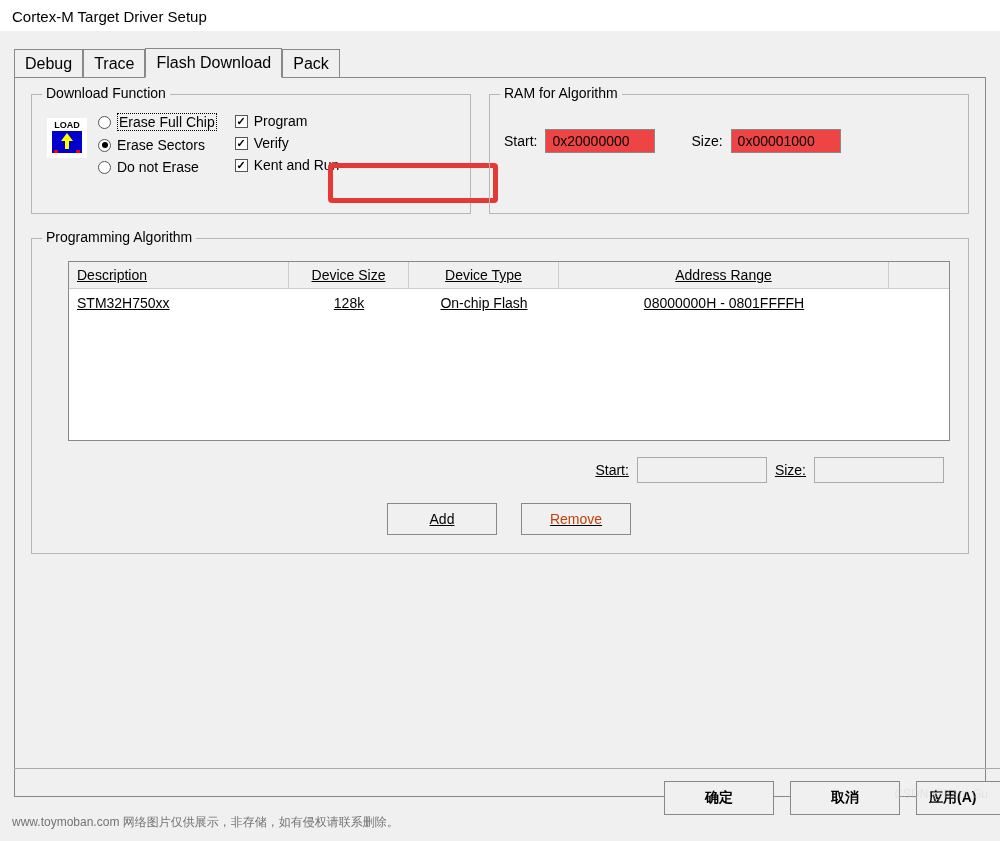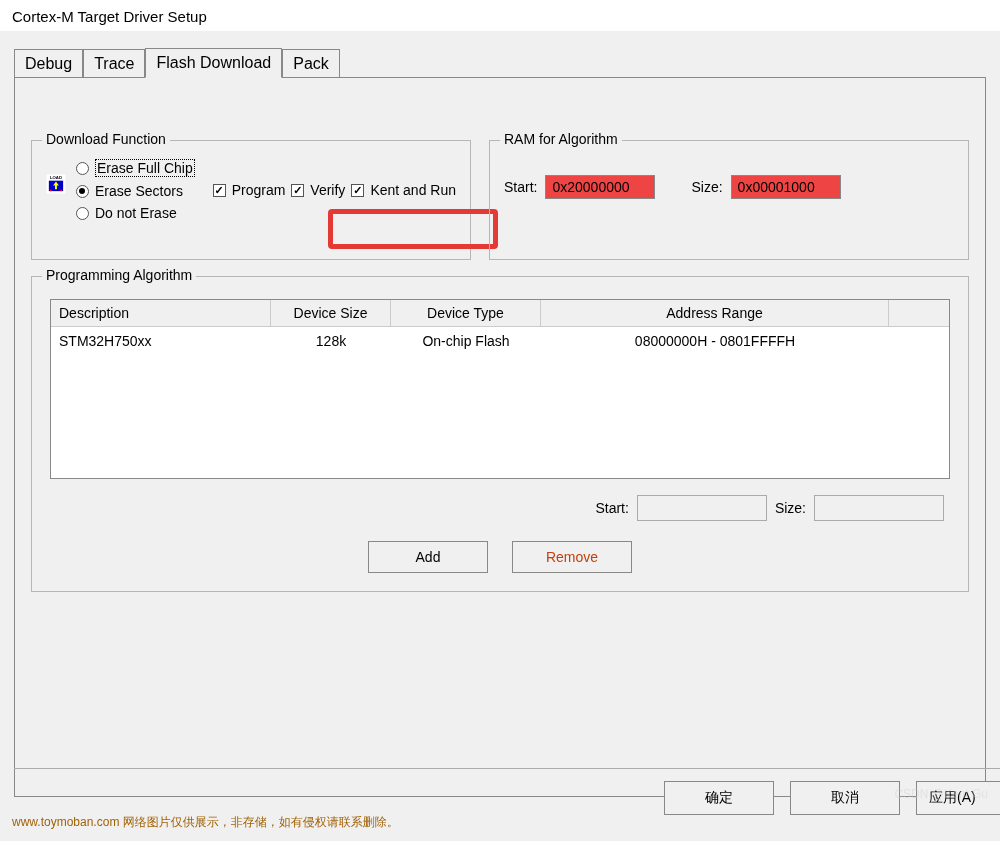--- a/index.html
+++ b/index.html
@@ -57,21 +57,20 @@
       position: relative;
     }
     .top-row {
       display: flex;
       gap: 18px;
     }
     .groupbox {
       border: 1px solid #b6b6b6;
       position: relative;
       padding: 18px 14px 14px 14px;
-      margin-top: 46px;
     }
     .groupbox-title {
       position: absolute;
       top: -10px;
       left: 10px;
       background: #f0f0f0;
       padding: 0 4px;
       font-size: 14px;
     }
     .download-function {
@@ -91,20 +90,21 @@
       height: 42px;
       margin-top: 4px;
     }
     .erase-col {
       display: flex;
       flex-direction: column;
       gap: 6px;
     }
     .check-col {
       display: flex;
+      flex-direction: column;
       gap: 6px;
       margin-left: 8px;
     }
     .radio-item, .check-item {
       display: flex;
       align-items: center;
       gap: 6px;
       font-size: 14px;
       white-space: nowrap;
     }
@@ -167,24 +167,25 @@
     .text-input {
       border: 1px solid #888;
       background: #ef4444;
       padding: 3px 6px;
       font-size: 14px;
       font-family: inherit;
     }
     .input-start { width: 110px; }
     .input-size { width: 110px; }
     .prog-algorithm {
-      margin-top: 16px;
+      margin-top: 24px;
       border: 1px solid #b6b6b6;
       position: relative;
-      padding: 22px 18px 18px 18px;
+      padding: 22px 18px 18px 36px;
+      text-decoration: underline;
     }
     .algo-table {
       border: 1px solid #888;
       background: #fff;
       height: 180px;
       overflow: hidden;
     }
     .algo-header {
       display: flex;
       background: #f0f0f0;
@@ -229,21 +230,21 @@
     .algo-buttons {
       display: flex;
       justify-content: center;
       gap: 24px;
       margin-top: 20px;
     }
     .win-button {
       border: 1px solid #888;
       background: #f0f0f0;
       padding: 7px 0;
-      width: 120px;
+      width: 110px;
       text-align: center;
       font-size: 14px;
       cursor: pointer;
     }
     .win-button.disabled {
       color: #c2410c;
       cursor: default;
     }
     .bottom-bar {
       position: absolute;
@@ -254,33 +255,34 @@
       padding-right: 0px;
     }
     .bottom-button {
       border: 1px solid #888;
       background: #f0f0f0;
       padding: 7px 0;
       width: 110px;
       text-align: center;
       font-size: 14px;
       cursor: pointer;
+      font-weight: bold;
     }
     .bottom-button.cut {
       width: 84px;
       text-align: left;
       padding-left: 12px;
       border-right: none;
     }
     .watermark-left {
       position: absolute;
       left: 12px;
       bottom: 10px;
       font-size: 12px;
-      color: #a16207;
+      color: #737373;
     }
     .watermark-right {
       position: absolute;
       right: 12px;
       bottom: 40px;
       font-size: 12px;
       color: #ccc;
       opacity: 0.4;
     }
     .hr-line {

